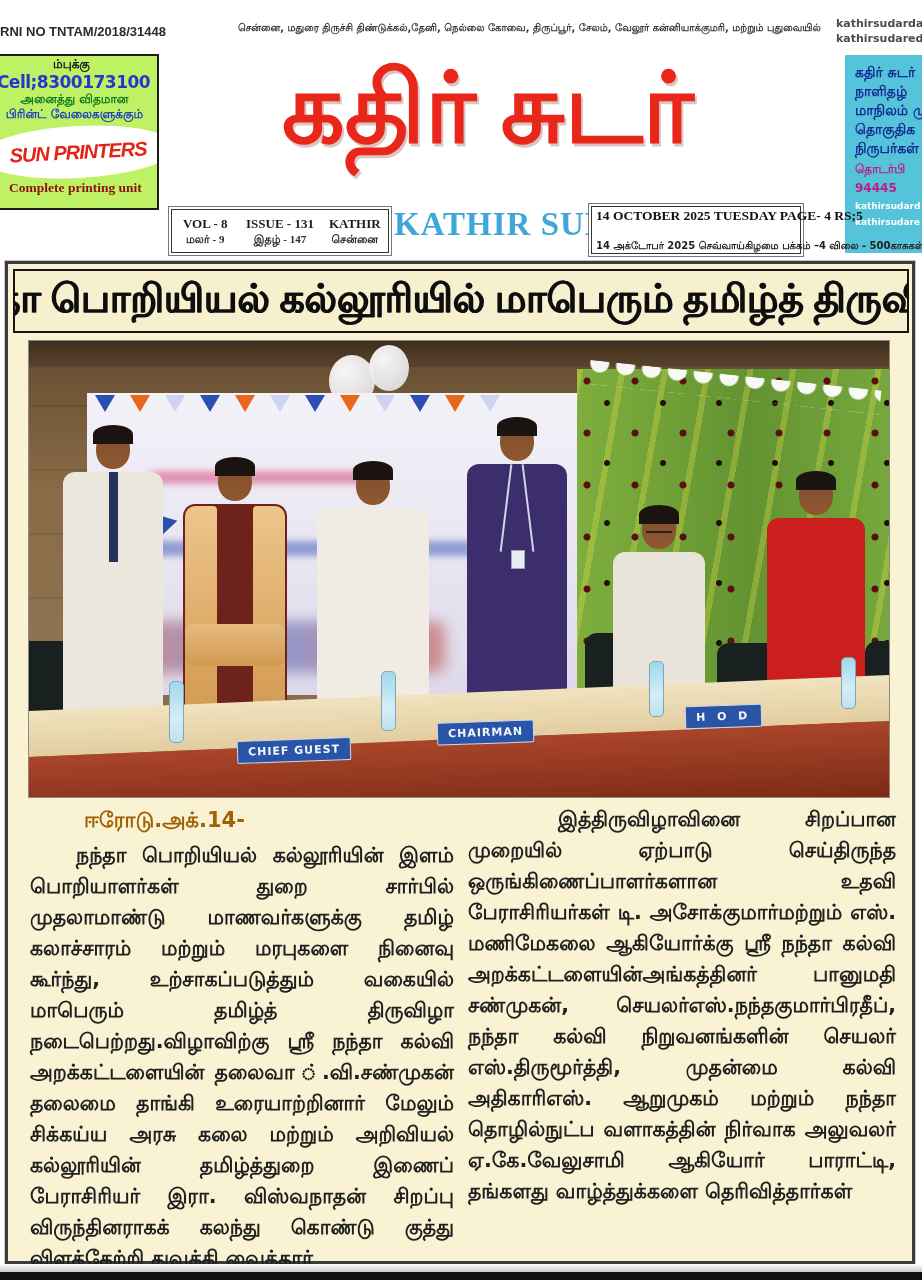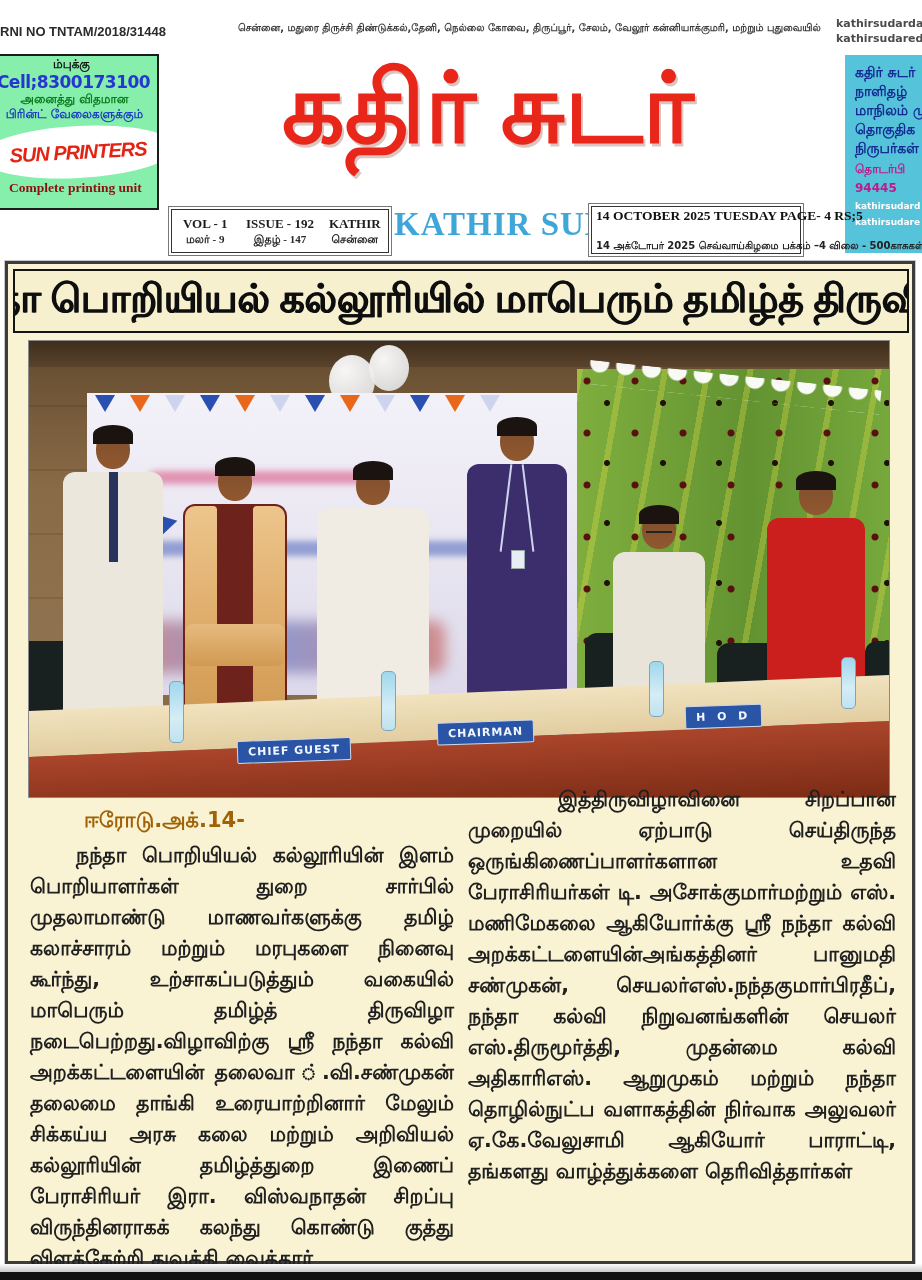--- a/index.html
+++ b/index.html
@@ -8,21 +8,21 @@
 
   
   .rni{position:absolute;left:0px;top:24px;font-size:13px;font-weight:bold;color:#2b2b2b;
        font-family:"Liberation Sans",sans-serif;}
   .cities{position:absolute;left:238px;top:22px;width:584px;font-size:10px;font-weight:bold;
           color:#3a3a3a;white-space:nowrap;overflow:hidden;}
   .emails-top{position:absolute;left:836px;top:16px;width:120px;font-size:11px;font-weight:bold;
               color:#4c4c4c;line-height:15px;white-space:nowrap;}
 
   
-  .left-ad{position:absolute;left:0;top:54px;width:157px;height:152px;background:#86efac;
+  .left-ad{position:absolute;left:0;top:54px;width:157px;height:152px;background:#bef264;
            border:2px solid #1c1c1c;border-left:none;overflow:hidden;text-align:center;}
   .ad-top{margin-top:1px;margin-left:-14px;font-size:12px;font-weight:bold;color:#111;}
   .ad-phone{margin-left:-10px;font-size:17px;font-weight:bold;color:#2636cf;letter-spacing:-0.5px;}
   .ad-green{margin-left:-8px;font-size:12px;font-weight:bold;color:#0a7c1d;}
   .ad-blue{margin-left:-8px;font-size:12px;font-weight:bold;color:#1b3fc0;}
   .sun-band{position:relative;margin:4px 0 0 -20px;width:196px;height:52px;background:#fff;
             border-radius:50%;transform:rotate(-3deg);display:flex;align-items:center;justify-content:center;}
   .sun-band span{font-size:20px;font-weight:900;font-style:italic;color:#e32314;letter-spacing:-1px;
                  font-family:"Liberation Sans",sans-serif;}
   .ad-tag{margin-top:2px;margin-left:-6px;font-size:13.5px;font-weight:bold;color:#8d1010;
@@ -141,21 +141,21 @@
   .bottle{position:absolute;width:13px;border-radius:5px;border:1px solid #7fa6b8;
           background:linear-gradient(180deg,#9fd8ec,#d5edf6 60%,#bfe2ef);}
   .bo1{left:140px;top:340px;height:60px;} .bo2{left:352px;top:330px;height:58px;}
   .bo3{left:620px;top:320px;height:54px;} .bo4{left:812px;top:316px;height:50px;}
 
   
   .dateline{position:absolute;left:84px;top:808px;font-size:21px;font-weight:bold;color:#a16207;}
   .col{position:absolute;top:840px;font-size:20.5px;font-weight:bold;color:#202020;
        line-height:31px;text-align:justify;}
   .col-left{left:30px;width:424px;text-indent:46px;}
-  .col-right{left:468px;top:784px;width:428px;text-indent:90px;}
+  .col-right{left:468px;top:804px;width:428px;text-indent:90px;}
 
   .band-light{position:absolute;left:0;top:1264px;width:922px;height:8px;
               background:linear-gradient(#fdfdfd,#c9c9c9);}
   .band-dark{position:absolute;left:0;top:1272px;width:922px;height:8px;background:#101010;}
 </style>
 </head>
 <body>
 
 <div id="page">
 
@@ -186,22 +186,22 @@
     <div class="rb-line">தொகுதிக</div>
     <div class="rb-line">நிருபர்கள்</div>
     <div class="rb-contact">தொடர்பி</div>
     <div class="rb-contact">94445</div>
     <div class="rb-mail">kathirsudard</div>
     <div class="rb-mail">kathirsudare</div>
   </div>
 
   <div class="vol-box">
     <div class="vol-inner">
-      <div class="vol-en">VOL - 1</div>
-      <div class="vol-en">ISSUE  - 192</div>
+      <div class="vol-en">VOL - 8</div>
+      <div class="vol-en">ISSUE  - 131</div>
       <div class="vol-en">KATHIR</div>
       <div class="vol-ta">மலர் -  9</div>
       <div class="vol-ta">இதழ்  -  147</div>
       <div class="vol-ta">சென்னை</div>
     </div>
   </div>
   <div class="kathir">KATHIR SUDAR</div>
   <div class="date-box">
     <div class="date-inner">
       <div class="date-en">14 OCTOBER 2025 TUESDAY PAGE- 4  RS;5</div>

